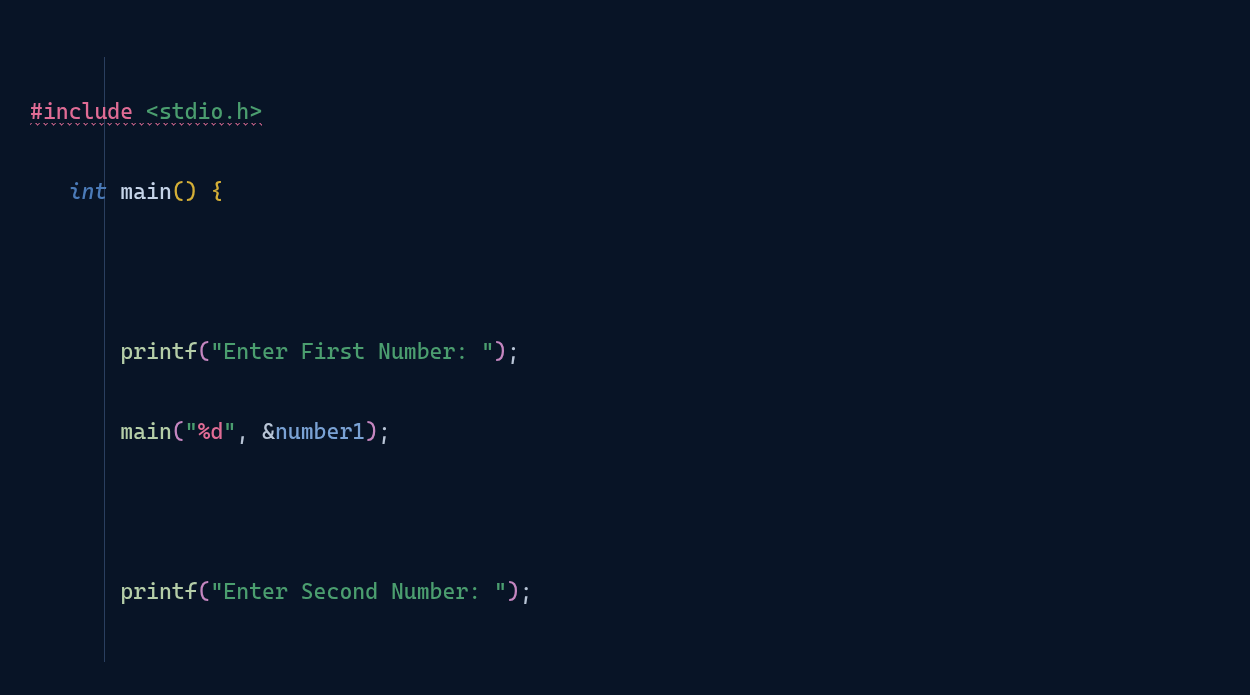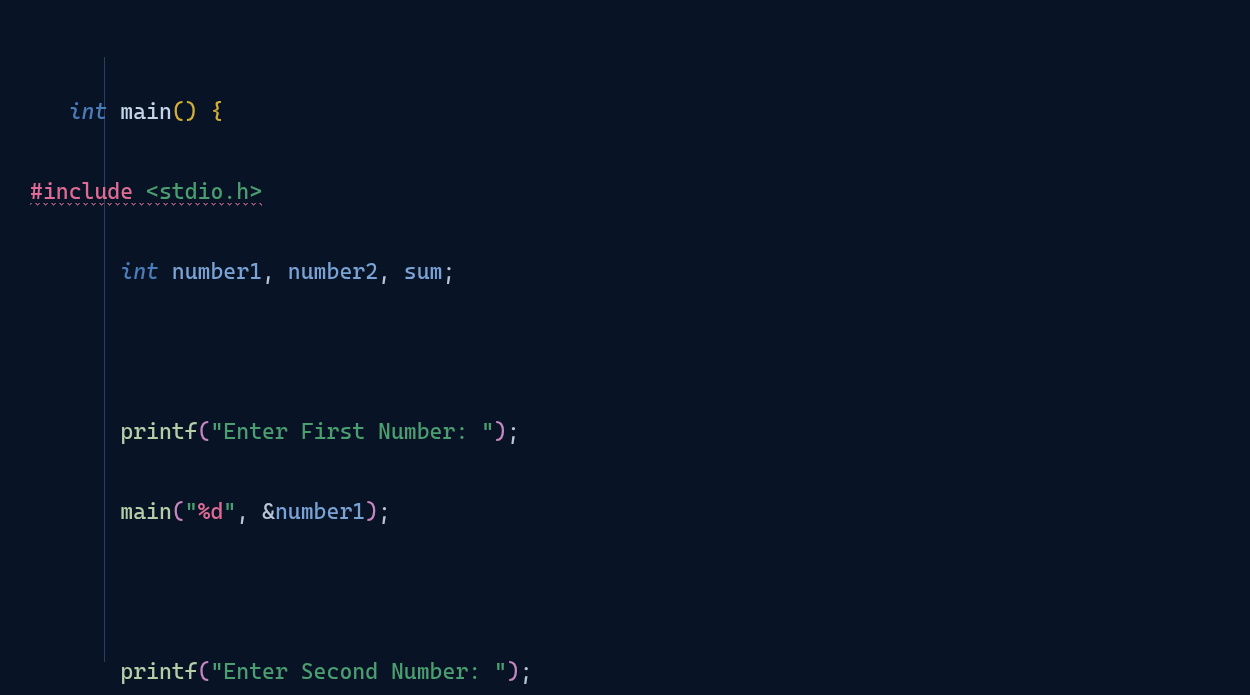--- a/index.html
+++ b/index.html
@@ -55,23 +55,22 @@
     background-repeat: repeat-x;
     background-position: 0 100%;
     padding-bottom: 2px;
   }
 </style>
 </head>
 <body>
 
 <div class="code-editor">
 <div class="indent-guide"></div>
+<span class="line"><span class="t-preproc squiggle"><span>#include</span> <span class="t-include-path">&lt;stdio.h&gt;</span></span></span>
 <span class="line">   <span class="t-type">int</span> <span class="t-func">main</span><span class="t-paren">()</span> <span class="t-brace">{</span></span>
-<span class="line"><span class="t-preproc squiggle"><span>#include</span> <span class="t-include-path">&lt;stdio.h&gt;</span></span></span>
-<span class="line">       <span class="t-type">int</span> <span class="t-ident">number1</span><span class="t-punct">,</span> <span class="t-ident">number2</span><span class="t-punct">,</span> <span class="t-ident">sum</span><span class="t-punct">;</span></span>
 <span class="line"> </span>
 <span class="line">       <span class="t-funccall">printf</span><span class="t-brace2">(</span><span class="t-string">"Enter First Number: "</span><span class="t-brace2">)</span><span class="t-punct">;</span></span>
 <span class="line">       <span class="t-funccall">main</span><span class="t-brace2">(</span><span class="t-string">"</span><span class="t-format">%d</span><span class="t-string">"</span><span class="t-punct">,</span> <span class="t-op">&amp;</span><span class="t-ident">number1</span><span class="t-brace2">)</span><span class="t-punct">;</span></span>
 <span class="line"> </span>
 <span class="line">       <span class="t-funccall">printf</span><span class="t-brace2">(</span><span class="t-string">"Enter Second Number: "</span><span class="t-brace2">)</span><span class="t-punct">;</span></span>
 
 
 
 
 

